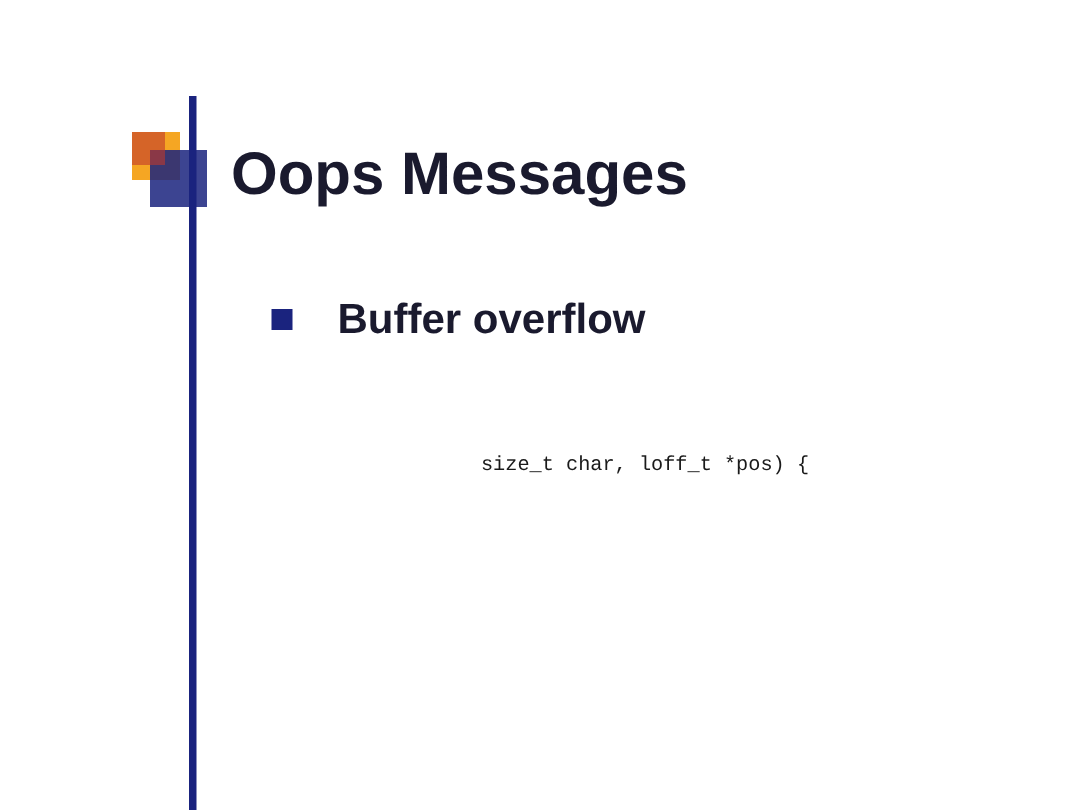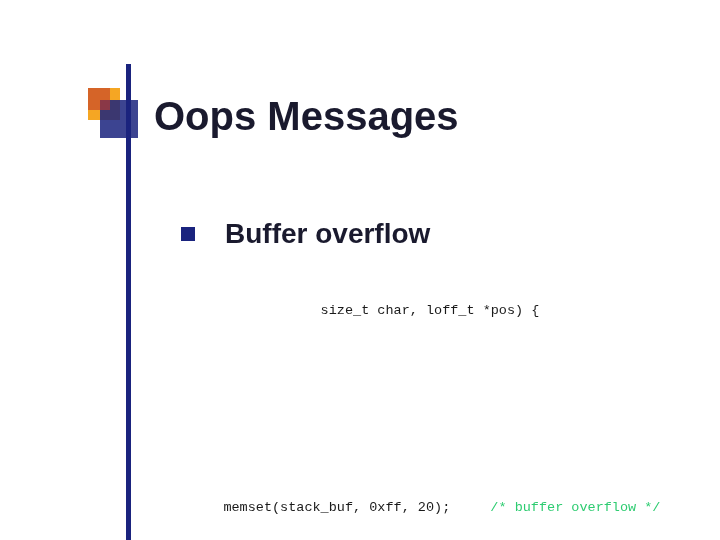--- a/index.html
+++ b/index.html
@@ -79,21 +79,21 @@
       left: 90px;
       font-size: 40px;
       font-weight: bold;
       color: #1a1a2e;
       font-family: Arial, sans-serif;
     }
 
     
     .bullet-section {
       position: absolute;
-      top: 122px;
+      top: 101px;
       left: 85px;
     }
 
     .bullet-item {
       display: flex;
       align-items: center;
       margin-bottom: 12px;
     }
 
     .bullet-square {
@@ -151,21 +151,20 @@
   <div class="bullet-section">
     <div class="bullet-item">
       <div class="bullet-square"></div>
       <span class="bullet-text">Buffer overflow</span>
     </div>
   </div>
 
   <div class="code-block">
     <span class="code-line"><span>                size_t char, loff_t *pos) {</span></span>
     <span class="code-line">&nbsp;</span>
-    <span class="code-line"><span>    memset(stack_buf, 0xff, 20); </span><span class="code-comment">/* buffer overflow */</span></span>
     
     
     
     
     
     
     
   </div>
 
 </div>

